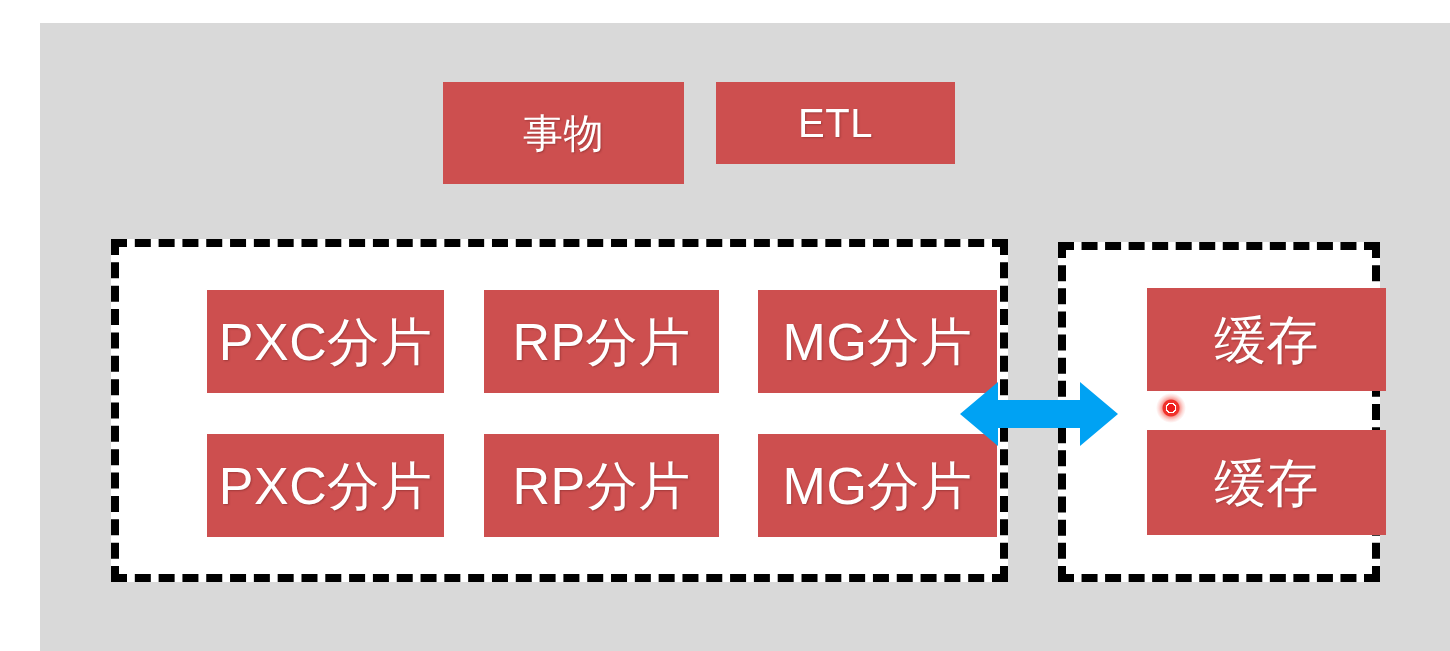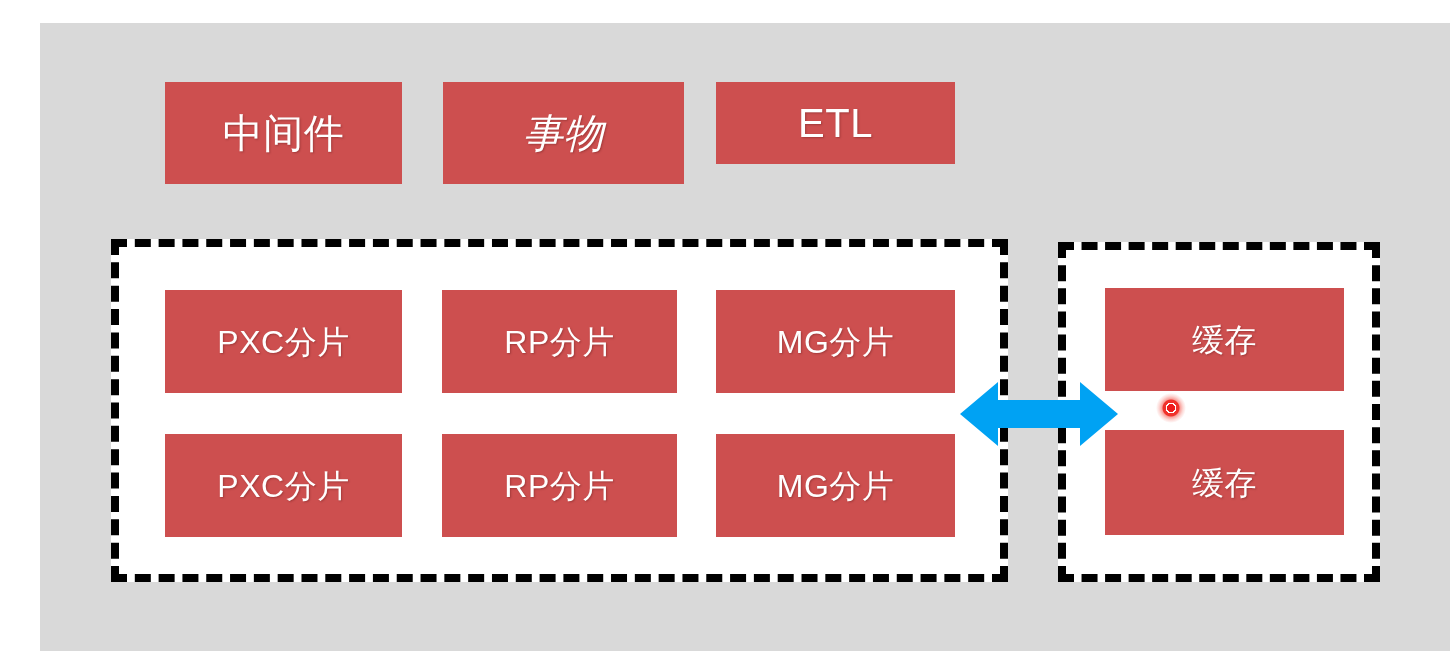--- a/index.html
+++ b/index.html
@@ -40,25 +40,25 @@
     align-items: center;
     justify-content: center;
     font-weight: 400;
     letter-spacing: 0.5px;
     text-shadow: 1px 1px 2px rgba(80,20,20,0.35);
     box-sizing: border-box;
     line-height: 1;
     user-select: none;
   }
   .rbox.big { font-size: 40px; }
-  .rbox.mid { font-size: 32px; }
+  .rbox.mid { font-size: 52px; margin-left: 42px; }
 
   
   #box-middleware { left: 165px; top: 82px;  width: 237px; height: 102px; }
-  #box-affair     { left: 443px; top: 82px;  width: 241px; height: 102px; font-style: italic; }
+  #box-affair     { left: 443px; top: 82px;  width: 241px; height: 102px; }
   #box-etl        { left: 716px; top: 82px;  width: 239px; height: 82px; }
 
   
   .dashed-group {
     position: absolute;
     background: #ffffff;
     box-sizing: border-box;
     border: 8px dashed #000000;
   }
   #group-shards { left: 111px; top: 239px; width: 897px; height: 343px; }
@@ -105,21 +105,20 @@
     pointer-events: none;
   }
 </style>
 </head>
 <body>
 
 <div id="canvas">
 
   <div class="slide-bg"></div>
 
-  <div class="rbox big" id="box-middleware">中间件</div>
 
   <div class="rbox big" id="box-affair">事物</div>
 
   <div class="rbox big" id="box-etl">ETL</div>
 
   <div class="dashed-group" id="group-shards"></div>
 
   <div class="rbox mid" id="shard-pxc-1">PXC分片</div>
   <div class="rbox mid" id="shard-rp-1">RP分片</div>
   <div class="rbox mid" id="shard-mg-1">MG分片</div>

